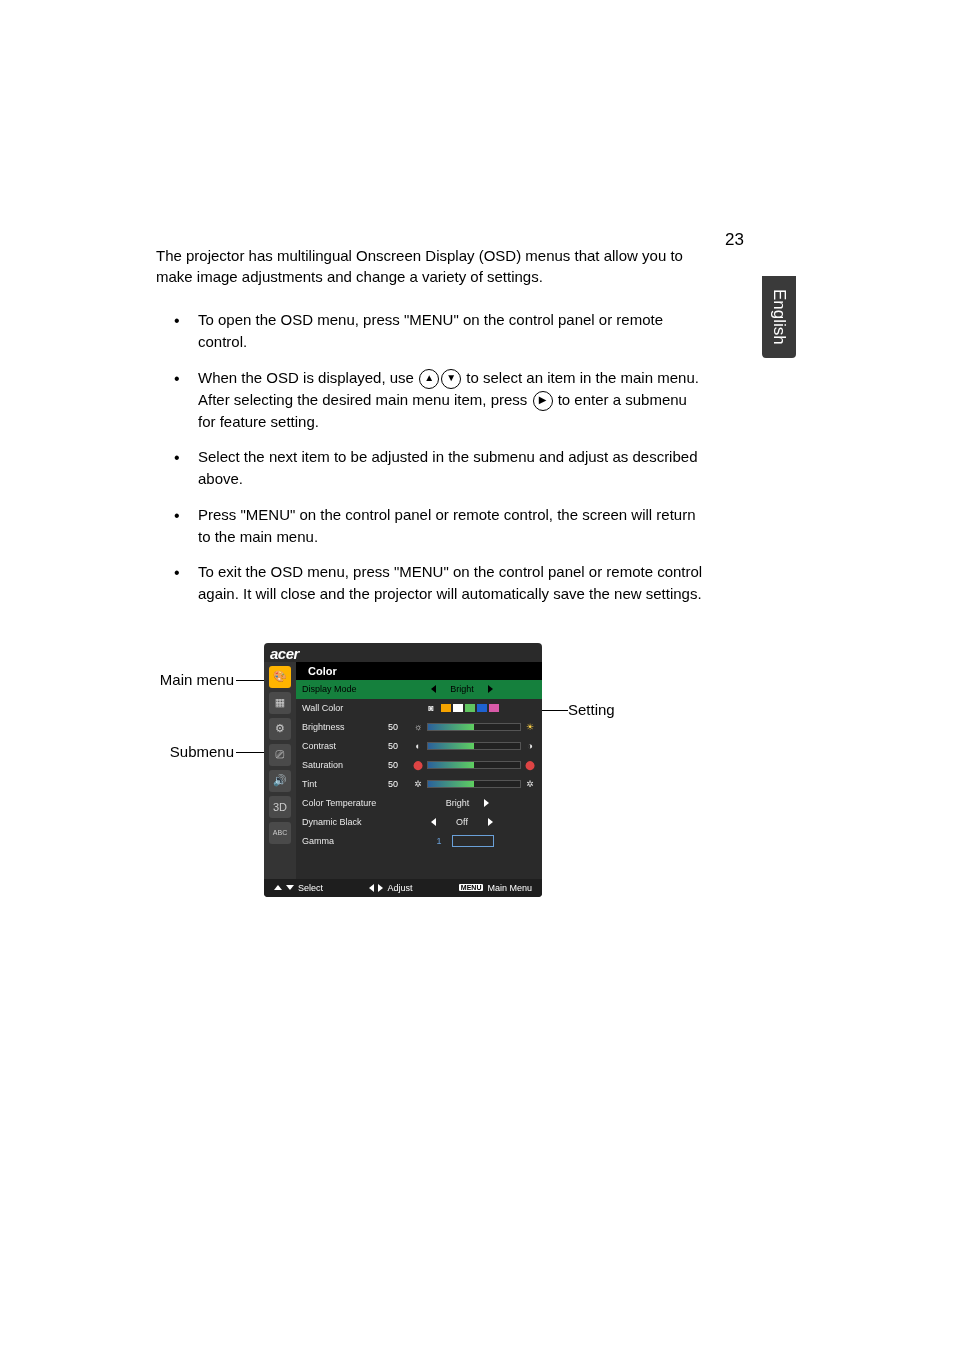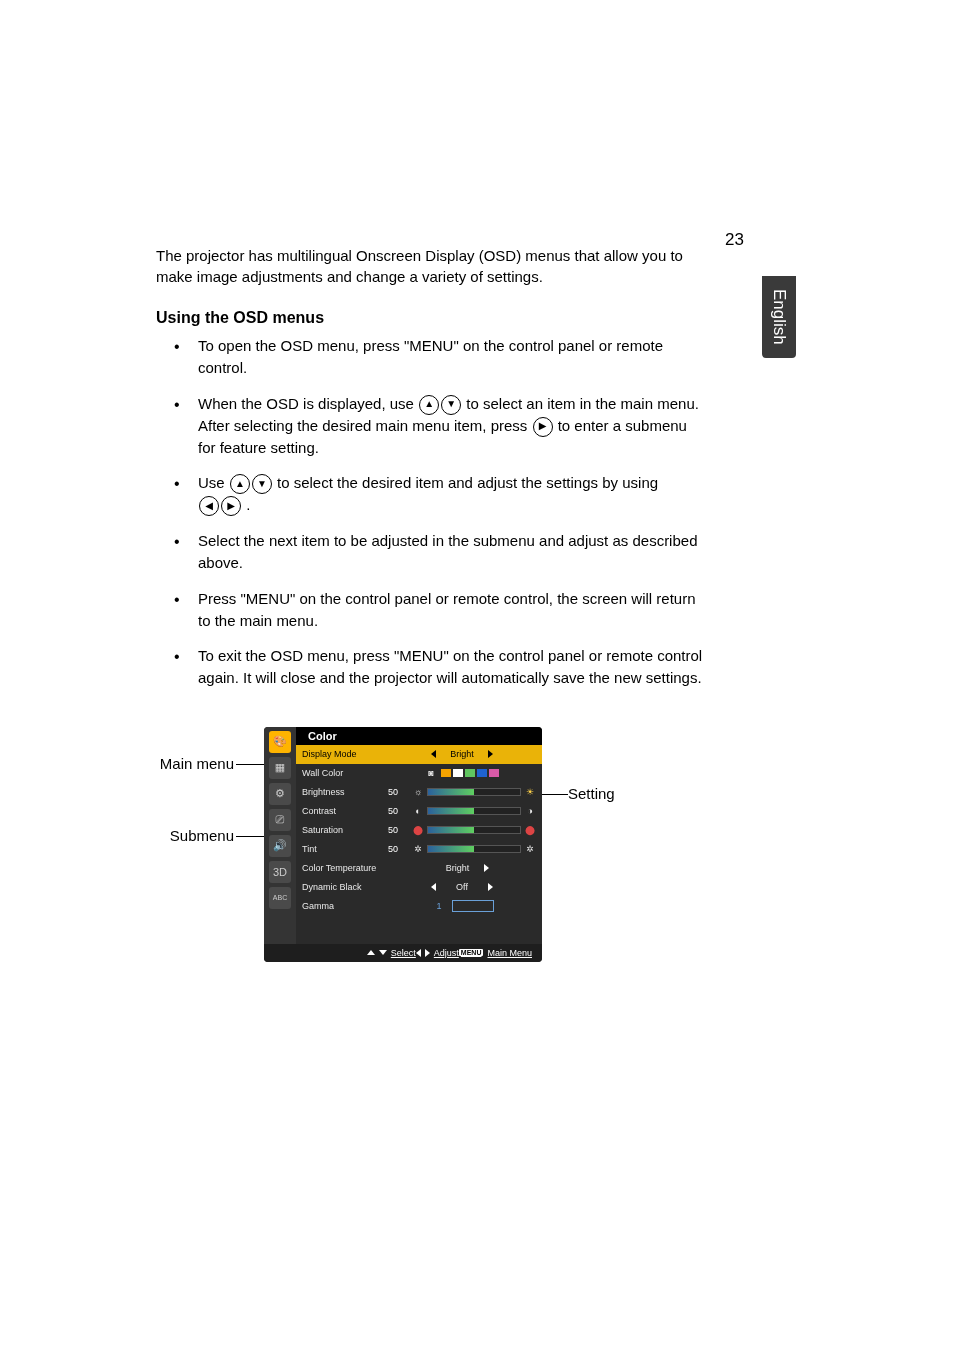--- a/index.html
+++ b/index.html
@@ -161,21 +161,21 @@
     font-size: 11px;
     padding: 3px 12px;
   }
   .row {
     display: flex;
     align-items: center;
     padding: 2px 6px;
     height: 15px;
     font-size: 9px;
   }
-  .row.sel { background: #eab308; color: #000; justify-content: flex-end; }
+  .row.sel { background: #15803d; color: #000; justify-content: flex-end; }
   .row .lab { width: 86px; }
   .row .val { flex: 1; display: flex; align-items: center; justify-content: center; gap: 4px; }
   .osd-arrow-l, .osd-arrow-r {
     width: 0; height: 0;
     border-top: 4px solid transparent;
     border-bottom: 4px solid transparent;
   }
   .osd-arrow-l { border-right: 5px solid currentColor; }
   .osd-arrow-r { border-left: 5px solid currentColor; }
   .row .valtxt { min-width: 44px; text-align: center; }
@@ -195,26 +195,25 @@
   }
   .num { width: 18px; text-align: left; margin-right: 3px; color: #fff; }
   .picto { width: 12px; text-align: center; }
   .slrow .val { gap: 3px; }
   .gammabox {
     width: 40px; height: 10px;
     border: 1px solid #6aa0d8;
   }
   .osd-footer {
     display: flex;
-    justify-content: flex-end;
+    justify-content: space-between;
     padding: 4px 10px;
     font-size: 9px;
     background: #1e1e1e;
     color: #fff;
-    text-decoration: underline;
   }
   .osd-footer .grp { display: flex; align-items: center; gap: 4px; }
   .mkey {
     display: inline-block;
     background: #fff; color: #000;
     font-size: 7px; font-weight: 700;
     padding: 0 2px; border-radius: 1px;
   }
   .tri-u, .tri-d {
     width: 0; height: 0;
@@ -231,55 +230,48 @@
 
   <div class="page-number">23</div>
 
   <div class="side-tab">English</div>
 
   <div class="content">
 
 
     <p class="intro">The projector has multilingual Onscreen Display (OSD) menus that allow you to make image adjustments and change a variety of settings.</p>
 
-    <h2>Using the OSD menus</h2>
 
     <ul class="bullets">
       <li>To open the OSD menu, press "MENU" on the control panel or remote control.</li>
       <li>
         <span>When the OSD is displayed, use </span>
         <span class="kbtn">▲</span><span class="kbtn">▼</span>
         <span> to select an item in the main menu. After selecting the desired main menu item, press </span>
         <span class="kbtn">▶</span>
         <span> to enter a submenu for feature setting.</span>
       </li>
-      <li>
-        <span>Use </span>
-        <span class="kbtn">▲</span><span class="kbtn">▼</span>
-        <span> to select the desired item and adjust the settings by using </span><br>
-        <span class="kbtn">◀</span><span class="kbtn">▶</span>
-        <span>.</span>
-      </li>
       <li>Select the next item to be adjusted in the submenu and adjust as described above.</li>
       <li>Press "MENU" on the control panel or remote control, the screen will return to the main menu.</li>
       <li>To exit the OSD menu, press "MENU" on the control panel or remote control again. It will close and the projector will automatically save the new settings.</li>
     </ul>
 
     <div class="diagram">
 
       <div class="label" style="left:-8px; top:28px; width:86px;">Main menu</div>
       <div class="lead" style="left:80px; top:37px; width:30px;"></div>
 
       <div class="label" style="left:-8px; top:100px; width:86px;">Submenu</div>
       <div class="lead" style="left:80px; top:109px; width:30px;"></div>
 
       <div class="label right" style="left:412px; top:58px;">Setting</div>
       <div class="lead" style="left:382px; top:67px; width:30px;"></div>
 
       <div class="osd">
+        <div class="brand">acer</div>
         <div class="osd-body">
 
           <div class="osd-side">
             <div class="sicon active">🎨</div>
             <div class="sicon">▦</div>
             <div class="sicon">⚙</div>
             <div class="sicon">⎚</div>
             <div class="sicon">🔊</div>
             <div class="sicon">3D</div>
             <div class="sicon" style="font-size:7px;">ABC</div>

